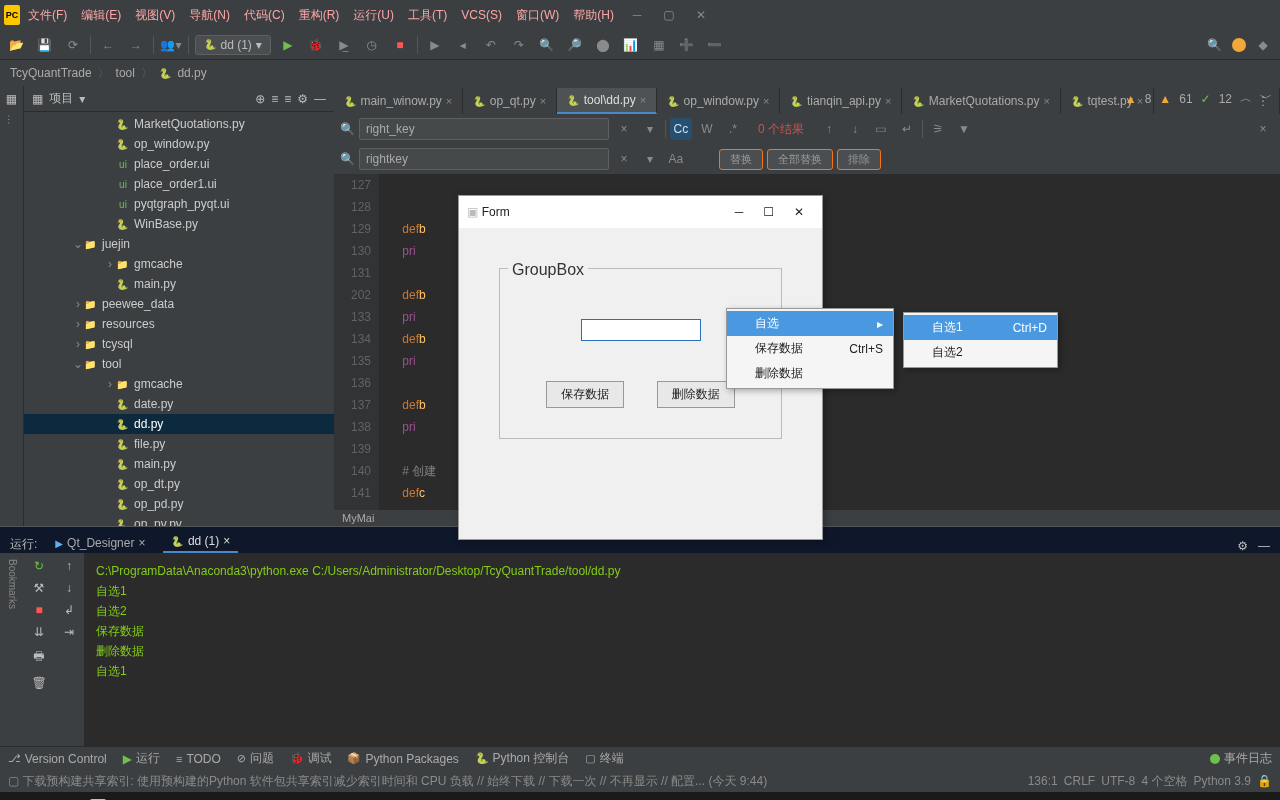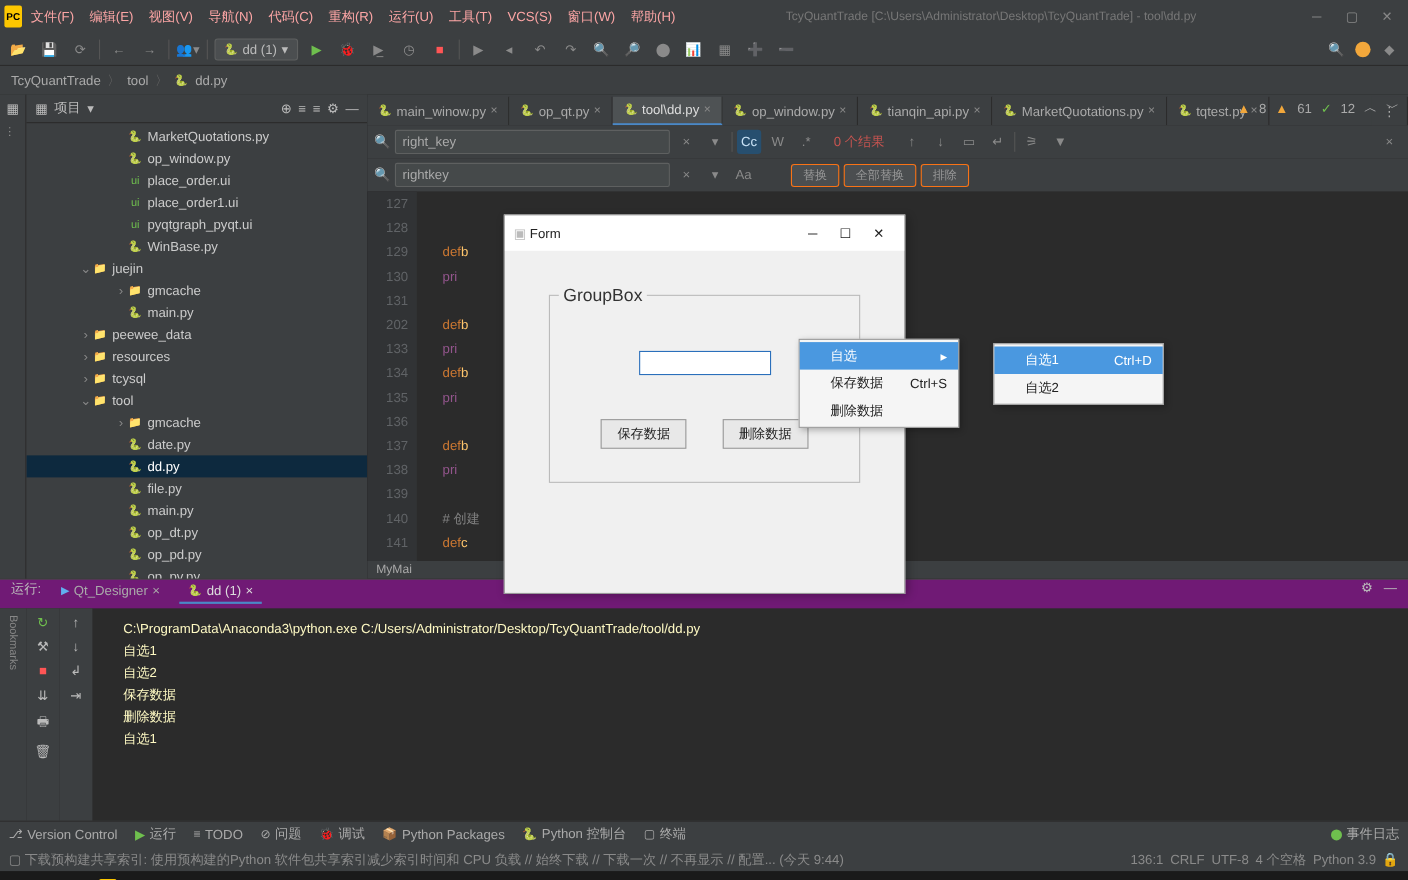--- a/index.html
+++ b/index.html
@@ -35,47 +35,47 @@
 .find-results{color:#c75450;padding:0 10px}
 .find-btn{padding:2px 10px;border:1px solid #f97316;background:#4b4e50;color:#999;border-radius:3px;cursor:pointer;font-size:11px}
 .gutter{background:#313335;text-align:right;color:#606366;padding-right:8px;line-height:22px;font-family:Consolas,monospace;font-size:13px;width:45px}
 .code{flex:1;font-family:Consolas,monospace;font-size:13px;line-height:22px;color:#a9b7c6;padding-left:10px;position:relative}
 .code-line{display:flex}
 .kw{color:#cc7832}
 .fn{color:#ffc66d}
 .sf{color:#94558d}
 .inspect-bar{position:absolute;right:8px;top:4px;display:flex;gap:8px;color:#aaa;font-size:11px;align-items:center;z-index:5}
 .run-panel{height:220px;background:#2b2b2b;border-top:1px solid #555;display:flex;flex-direction:column}
-.run-header{height:26px;background:#701a75;display:flex;align-items:flex-start;padding:0 10px;gap:10px}
+.run-header{height:26px;background:#0f172a;display:flex;align-items:flex-end;padding:0 10px;gap:10px}
 .run-tab{padding:3px 8px;color:#aaa;display:flex;align-items:center;gap:4px}
 .run-tab.active{border-bottom:2px solid #4a88c7;color:#ddd}
 .run-body{flex:1;display:flex}
 .run-gutter{width:30px;background:#3c3f41;display:flex;flex-direction:column;align-items:center;padding-top:6px;gap:8px}
 .left-books{width:24px;background:#3c3f41;display:flex;flex-direction:column;align-items:center;padding-top:6px}
-.run-output{flex:1;padding:8px 28px;font-family:Consolas,monospace;font-size:13px;color:#fef9c3;line-height:20px}
+.run-output{flex:1;padding:8px 12px;font-family:Consolas,monospace;font-size:13px;color:#84cc16;line-height:20px}
 .bottom-tools{height:24px;background:#3c3f41;display:flex;align-items:center;padding:0 8px;gap:16px;border-top:1px solid #2b2b2b}
 .bt-item{color:#aaa;cursor:pointer;font-size:11px;display:flex;align-items:center;gap:4px}
 .statusbar{height:22px;background:#3c3f41;display:flex;align-items:center;padding:0 8px;color:#8a8a8a;font-size:11px}
 .statusbar .sp{flex:1}
 .taskbar{height:34px;background:#1a1a1a;display:flex;align-items:center;padding:0 4px;gap:2px}
 .task-ico{width:36px;height:30px;display:flex;align-items:center;justify-content:center;cursor:pointer}
 .form-dialog{position:absolute;left:458px;top:195px;width:365px;height:345px;background:#f0f0f0;border:1px solid #999;box-shadow:2px 2px 8px rgba(0,0,0,.3);z-index:100}
 .form-title{height:32px;background:#fff;display:flex;align-items:center;padding:0 8px}
 .form-title .sp{flex:1}
 .form-body{padding:30px 40px;position:relative}
 .groupbox{border:1px solid #bbb;padding:20px 30px 30px;position:relative;margin-top:10px}
 .groupbox-label{position:absolute;top:-8px;left:8px;background:#f0f0f0;padding:0 4px;font-size:16px;color:#333}
 .gb-input{display:block;margin:30px auto 40px;width:120px;height:22px;border:1px solid #2a6fbb;background:#fff}
 .gb-btns{display:flex;justify-content:space-around}
 .gb-btn{padding:4px 14px;background:#e8e8e8;border:1px solid #999;cursor:pointer;color:#222}
 .ctx-menu{position:absolute;background:#f5f5f5;border:1px solid #999;box-shadow:2px 2px 6px rgba(0,0,0,.3);z-index:200;padding:2px 0}
 .ctx-item{display:flex;align-items:center;justify-content:space-between;padding:4px 10px 4px 28px;color:#222;cursor:pointer;gap:20px}
 .ctx-item.hov{background:#4a98e0;color:#fff}
 .submenu{left:903px;top:312px;width:155px}
-.mainmenu{left:726px;top:308px;width:146px}
+.mainmenu{left:726px;top:308px;width:168px}
 .py-ico{color:#61afef;font-size:10px}
 .folder-ico{color:#87939a}
 .ui-ico{color:#6fbf4e;font-size:10px;font-weight:normal}
 .chev{color:#888;width:12px;display:inline-block;text-align:center}
 .green{color:#6fbf4e}
 .red{color:#f55}
 .sp{flex:1}
 .orange-dot{width:14px;height:14px;border-radius:50%;background:#f2a73b}
 </style>
 </head>
@@ -87,21 +87,20 @@
   <div class="menubar-item">编辑(E)</div>
   <div class="menubar-item">视图(V)</div>
   <div class="menubar-item">导航(N)</div>
   <div class="menubar-item">代码(C)</div>
   <div class="menubar-item">重构(R)</div>
   <div class="menubar-item">运行(U)</div>
   <div class="menubar-item">工具(T)</div>
   <div class="menubar-item">VCS(S)</div>
   <div class="menubar-item">窗口(W)</div>
   <div class="menubar-item">帮助(H)</div>
-  <div class="title-text">TcyQuantTrade [C:\Users\Administrator\Desktop\TcyQuantTrade] - tool\dd.py</div>
   <div class="win-btn">─</div>
   <div class="win-btn">▢</div>
   <div class="win-btn">✕</div>
 </div>
 
 <div class="toolbar">
   <div class="tb-btn">📂</div>
   <div class="tb-btn">💾</div>
   <div class="tb-btn">⟳</div>
   <div class="tb-sep"></div>

